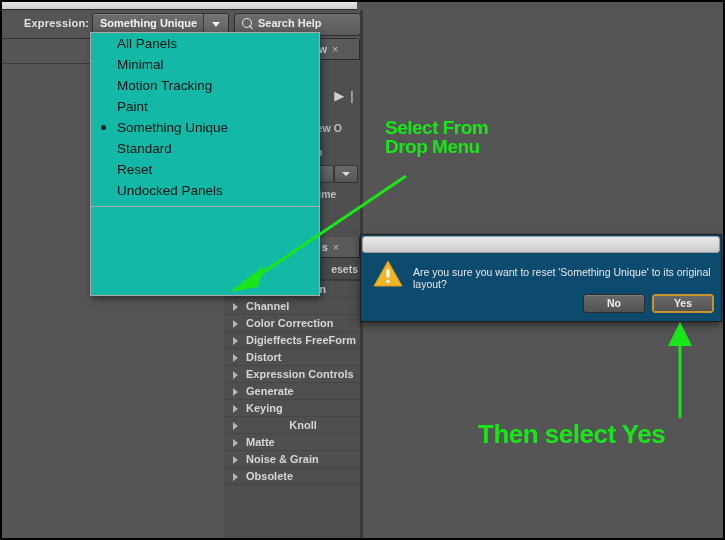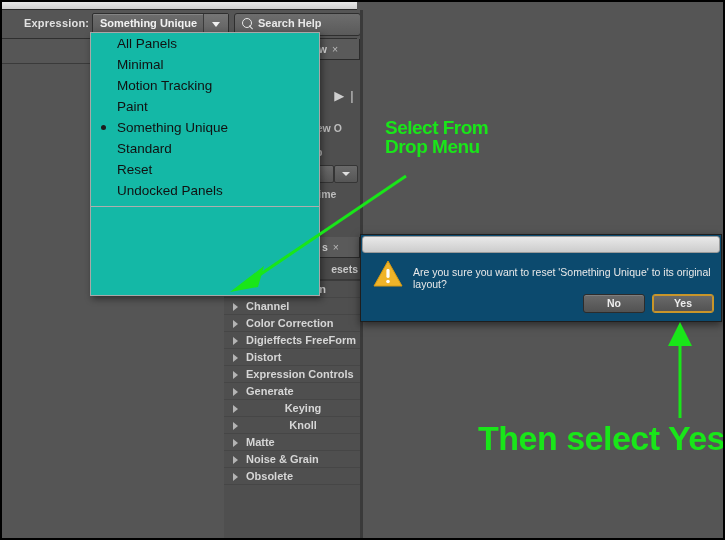--- a/index.html
+++ b/index.html
@@ -199,21 +199,21 @@
   .dlg-btn.yes{left:291px;border:1px solid #c8952a;box-shadow:0 0 0 1px #c8952a inset,inset 0 1px 0 rgba(255,255,255,.14);}
 
   
   .anno{
     position:absolute;color:#19e619;font-weight:bold;
     font-family:"Liberation Sans", sans-serif;
     line-height:1.02;letter-spacing:-0.5px;
     z-index:50;
   }
   #anno-top{left:385px;top:118px;font-size:19px;}
-  #anno-bottom{left:478px;top:421px;font-size:34px;white-space:nowrap;}
+  #anno-bottom{left:478px;top:421px;font-size:26px;white-space:nowrap;}
   .arrow-svg{position:absolute;z-index:50;pointer-events:none;}
 </style>
 </head>
 <body>
 
 <div id="root">
 
   <div class="top-chrome"></div>
 
   <div class="ws-bar">
@@ -254,21 +254,21 @@
     <div class="fx-search">esets</div>
 
     <div class="fx-list">
         <div class="fx-item" style="top: 0px;"><span class="tri"></span><span>Blur &amp; Sharpen</span></div>
         <div class="fx-item" style="top: 17px;"><span class="tri"></span><span>Channel</span></div>
         <div class="fx-item" style="top: 34px;"><span class="tri"></span><span>Color Correction</span></div>
         <div class="fx-item" style="top: 51px;"><span class="tri"></span><span>Digieffects FreeForm</span></div>
         <div class="fx-item" style="top: 68px;"><span class="tri"></span><span>Distort</span></div>
         <div class="fx-item" style="top: 85px;"><span class="tri"></span><span>Expression Controls</span></div>
         <div class="fx-item" style="top: 102px;"><span class="tri"></span><span>Generate</span></div>
-        <div class="fx-item" style="top: 119px; text-align: center;"><span class="tri"></span><span>Keying</span></div>
+        <div class="fx-item" style="top: 119px;"><span class="tri"></span><span>Keying</span></div>
         <div class="fx-item" style="top: 136px; text-align: center;"><span class="tri"></span><span>Knoll</span></div>
         <div class="fx-item" style="top: 153px;"><span class="tri"></span><span>Matte</span></div>
         <div class="fx-item" style="top: 187px;"><span class="tri"></span><span>Obsolete</span></div>
         <div class="fx-item" style="top: 170px;"><span class="tri"></span><span>Noise &amp; Grain</span></div>
       </div>
 
   </div>
 
   <div class="col-divider"></div>
   <div class="right-area"></div>

